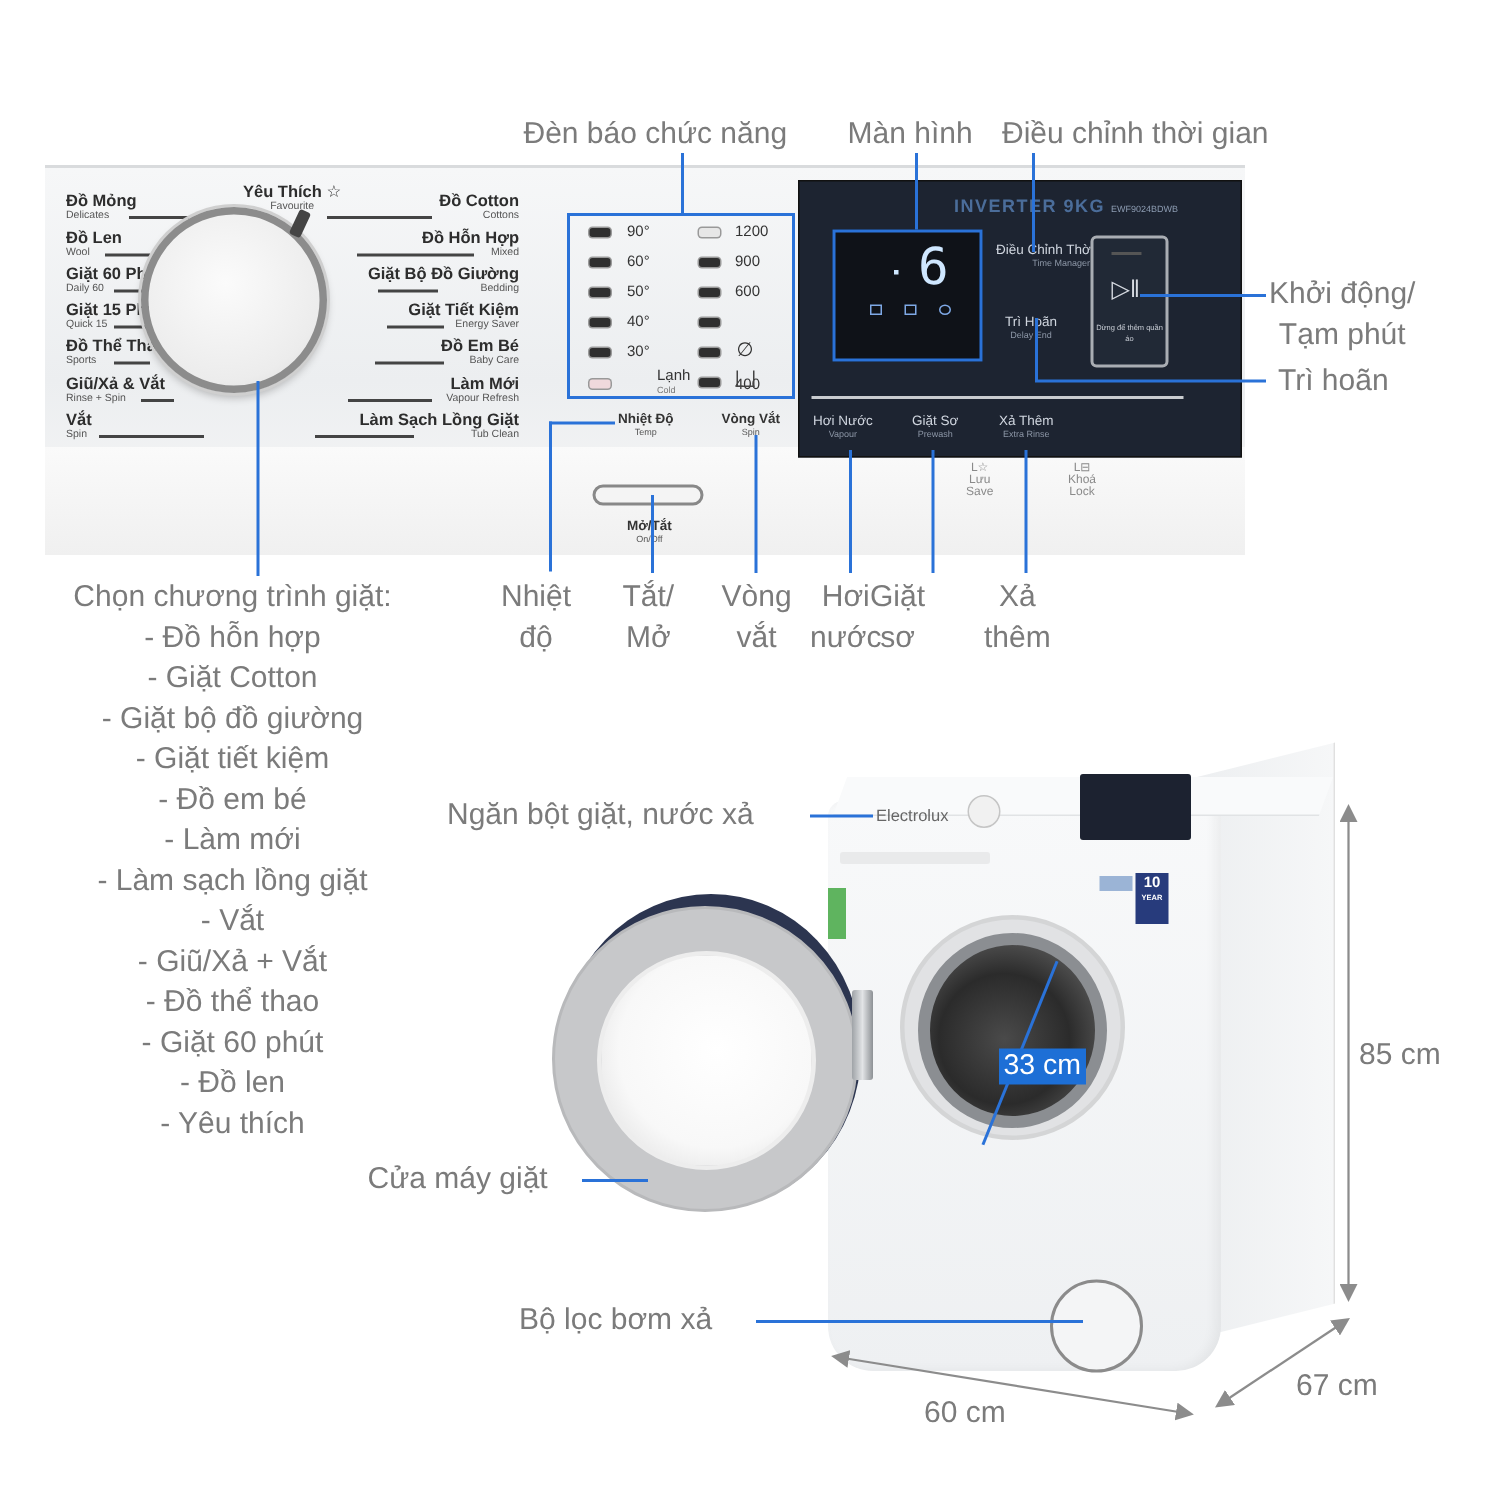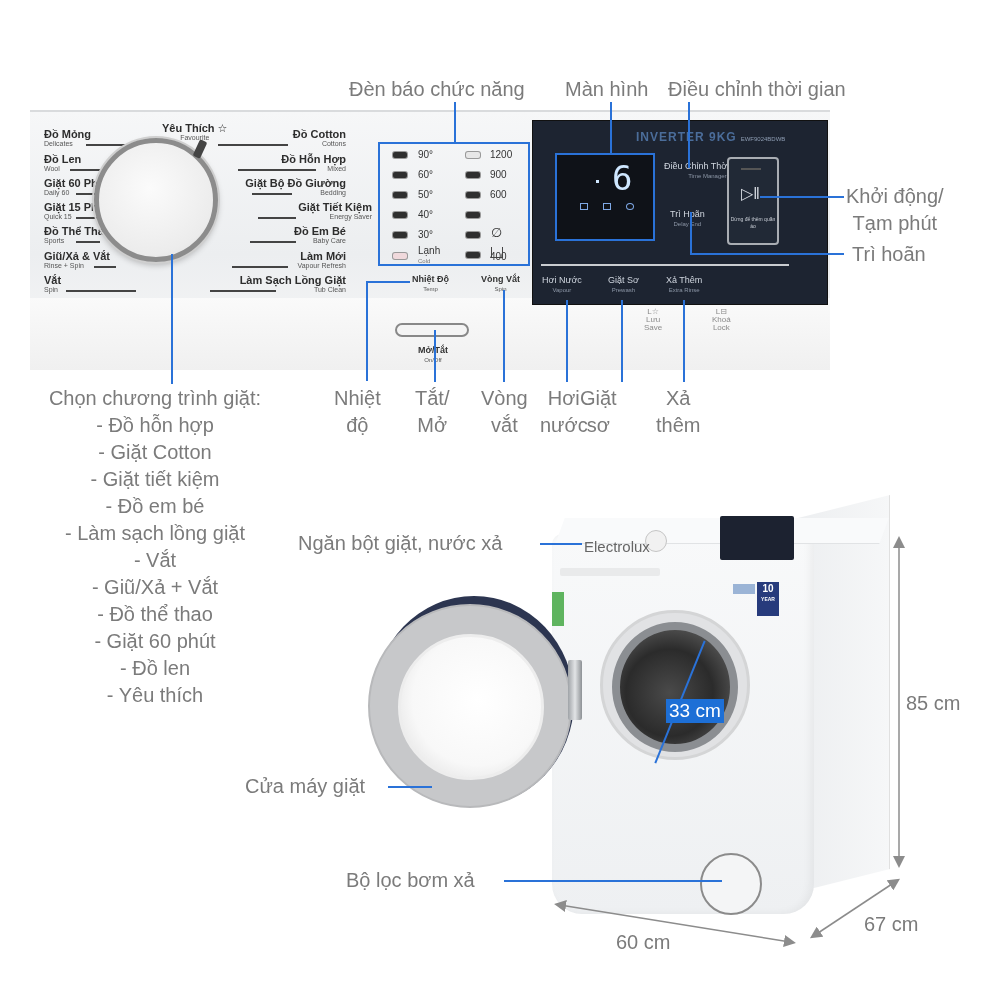--- a/index.html
+++ b/index.html
@@ -46,21 +46,21 @@
   #start-sub { left: 729px; top: 216px; width: 48px; font-size: 5px; color: #c9ced6; text-align: center; line-height: 7px; }
   #dark-sep { left: 541px; top: 264px; width: 248px; height: 2px; background: #c9ccd0; }
 
   
   #washer-body { left: 552px; top: 534px; width: 262px; height: 380px; background: linear-gradient(180deg,#f8f9fa,#eef0f2); border-radius: 10px 6px 30px 30px; box-shadow: inset -4px 0 8px rgba(0,0,0,.05); }
   #washer-side { left: 790px; top: 520px; width: 100px; height: 374px; background: linear-gradient(90deg,#eceef0,#f6f7f8); transform: skewY(-14deg); transform-origin: left top; border-right: 1px solid #e0e0e0; }
   #washer-top { left: 560px; top: 518px; width: 324px; height: 26px; background: #f9fafb; border-bottom: 1px solid #e1e3e5; transform: skewX(-20deg); }
   #washer-display { left: 720px; top: 516px; width: 74px; height: 44px; background: #1c2230; border-radius: 2px; }
   #washer-dial { left: 645px; top: 530px; width: 22px; height: 22px; border-radius: 50%; background: #f1f1f1; border: 1px solid #c5c5c5; }
   #drawer { left: 560px; top: 568px; width: 100px; height: 8px; background: #e9eaeb; border-radius: 2px; }
-  #brand-logo { left: 584px; top: 538px; font-size: 15px; color: #666; text-align: center; }
+  #brand-logo { left: 584px; top: 538px; font-size: 11px; color: #666; text-align: center; }
   #energy-label { left: 552px; top: 592px; width: 12px; height: 34px; background: #5fb45f; }
   #warranty { left: 757px; top: 582px; width: 22px; height: 34px; background: #273b7c; color: #fff; font-size: 10px; font-weight: bold; text-align: center; line-height: 14px; }
   #warranty .sub { display: block; font-size: 5px; line-height: 6px; }
   #warranty-icons { left: 733px; top: 584px; width: 22px; height: 10px; background: #9bb4d6; }
   #door-ring { left: 600px; top: 610px; width: 150px; height: 150px; border-radius: 50%; background: #e1e2e4; border: 3px solid #d4d5d6; }
   #drum { left: 612px; top: 622px; width: 126px; height: 130px; border-radius: 50%; background: radial-gradient(circle at 45% 55%, #4a4a4a 0%, #2b2b2b 50%, #555 80%, #8a8a8a 100%); border: 8px solid #8b8e92; }
   #measure-line { left: 679px; top: 636px; width: 2px; height: 132px; background: #2a72d8; transform: rotate(22deg); transform-origin: center; }
   #measure-badge { left: 666px; top: 699px; background: #1d6fd6; color: #fff; font-size: 19px; padding: 1px 3px; line-height: 22px; }
   #hinge { left: 568px; top: 660px; width: 14px; height: 60px; background: linear-gradient(90deg,#9fa3a7,#e2e4e6,#8d9195); border-radius: 2px; }
   #open-door-back { left: 374px; top: 596px; width: 200px; height: 210px; border-radius: 50%; background: #2c3550; }
@@ -89,21 +89,21 @@
 <div class="tick" style="left:70px;top:169px;width:30px;"></div>
 <div class="tick" style="left:76px;top:193px;width:22px;"></div>
 <div class="tick" style="left:76px;top:217px;width:22px;"></div>
 <div class="tick" style="left:76px;top:241px;width:24px;"></div>
 <div class="tick" style="left:94px;top:266px;width:22px;"></div>
 <div class="tick" style="left:66px;top:290px;width:70px;"></div>
 
 <div class="prog r" style="right:654px;top:128px;"><span>Đồ Cotton</span><span class="en">Cottons</span></div>
 <div class="prog r" style="right:654px;top:153px;"><span>Đồ Hỗn Hợp</span><span class="en">Mixed</span></div>
 <div class="prog r" style="right:654px;top:177px;"><span>Giặt Bộ Đồ Giường</span><span class="en">Bedding</span></div>
-<div class="prog r" style="right:628px;top:201px;"><span>Giặt Tiết Kiệm</span><span class="en">Energy Saver</span></div>
+<div class="prog r" style="right:654px;top:201px;"><span>Giặt Tiết Kiệm</span><span class="en">Energy Saver</span></div>
 <div class="prog r" style="right:654px;top:225px;"><span>Đồ Em Bé</span><span class="en">Baby Care</span></div>
 <div class="prog r" style="right:654px;top:250px;"><span>Làm Mới</span><span class="en">Vapour Refresh</span></div>
 <div class="prog r" style="right:654px;top:274px;"><span>Làm Sạch Lồng Giặt</span><span class="en">Tub Clean</span></div>
 
 <div class="tick" style="left:218px;top:144px;width:70px;"></div>
 <div class="tick" style="left:238px;top:169px;width:78px;"></div>
 <div class="tick" style="left:252px;top:193px;width:40px;"></div>
 <div class="tick" style="left:258px;top:217px;width:38px;"></div>
 <div class="tick" style="left:250px;top:241px;width:46px;"></div>
 <div class="tick" style="left:232px;top:266px;width:56px;"></div>
@@ -119,21 +119,21 @@
 <div class="led-t" style="left:418px;top:150px;">90°</div>
 <div class="led" style="left:393px;top:172px;"></div>
 <div class="led-t" style="left:418px;top:170px;">60°</div>
 <div class="led" style="left:393px;top:192px;"></div>
 <div class="led-t" style="left:418px;top:190px;">50°</div>
 <div class="led" style="left:393px;top:212px;"></div>
 <div class="led-t" style="left:418px;top:210px;">40°</div>
 <div class="led" style="left:393px;top:232px;"></div>
 <div class="led-t" style="left:418px;top:230px;">30°</div>
 <div class="led pink" style="left:393px;top:253px;"></div>
-<div class="led-t" style="left:418px;top:246px;line-height:9px;"><span>Lạnh</span><br><span style="font-size:6px;color:#777;">Cold</span></div>
+<div class="led-t" style="left:438px;top:246px;line-height:9px;"><span>Lạnh</span><br><span style="font-size:6px;color:#777;">Cold</span></div>
 
 <div class="led off" style="left:466px;top:152px;"></div>
 <div class="led-t" style="left:490px;top:150px;">1200</div>
 <div class="led" style="left:466px;top:172px;"></div>
 <div class="led-t" style="left:490px;top:170px;">900</div>
 <div class="led" style="left:466px;top:192px;"></div>
 <div class="led-t" style="left:490px;top:190px;">600</div>
 <div class="led" style="left:466px;top:212px;"></div>
 <div class="led-t" style="left:490px;top:210px;margin-top:42px;">400</div>
 <div class="led" style="left:466px;top:232px;"></div>
@@ -201,22 +201,24 @@
 <div class="lbl c" style="left:415px;top:385px;"><span>Tắt/</span><br><span>Mở</span></div>
 <div class="lbl c" style="left:481px;top:385px;"><span>Vòng</span><br><span>vắt</span></div>
 <div class="lbl c" style="left:540px;top:385px;"><span>Hơi</span><br><span>nước</span></div>
 <div class="lbl c" style="left:580px;top:385px;"><span>Giặt</span><br><span>sơ</span></div>
 <div class="lbl c" style="left:656px;top:385px;"><span>Xả</span><br><span>thêm</span></div>
 
 <div class="lbl c" style="left:20px;top:385px;width:270px;">
   <div>Chọn chương trình giặt:</div>
   <div>- Đồ hỗn hợp</div>
   <div>- Giặt Cotton</div>
+  <div>- Giặt bộ đồ giường</div>
   <div>- Giặt tiết kiệm</div>
   <div>- Đồ em bé</div>
+  <div>- Làm mới</div>
   <div>- Làm sạch lồng giặt</div>
   <div>- Vắt</div>
   <div>- Giũ/Xả + Vắt</div>
   <div>- Đồ thể thao</div>
   <div>- Giặt 60 phút</div>
   <div>- Đồ len</div>
   <div>- Yêu thích</div>
 </div>
 
 <div class="abs" id="washer-side"></div>

